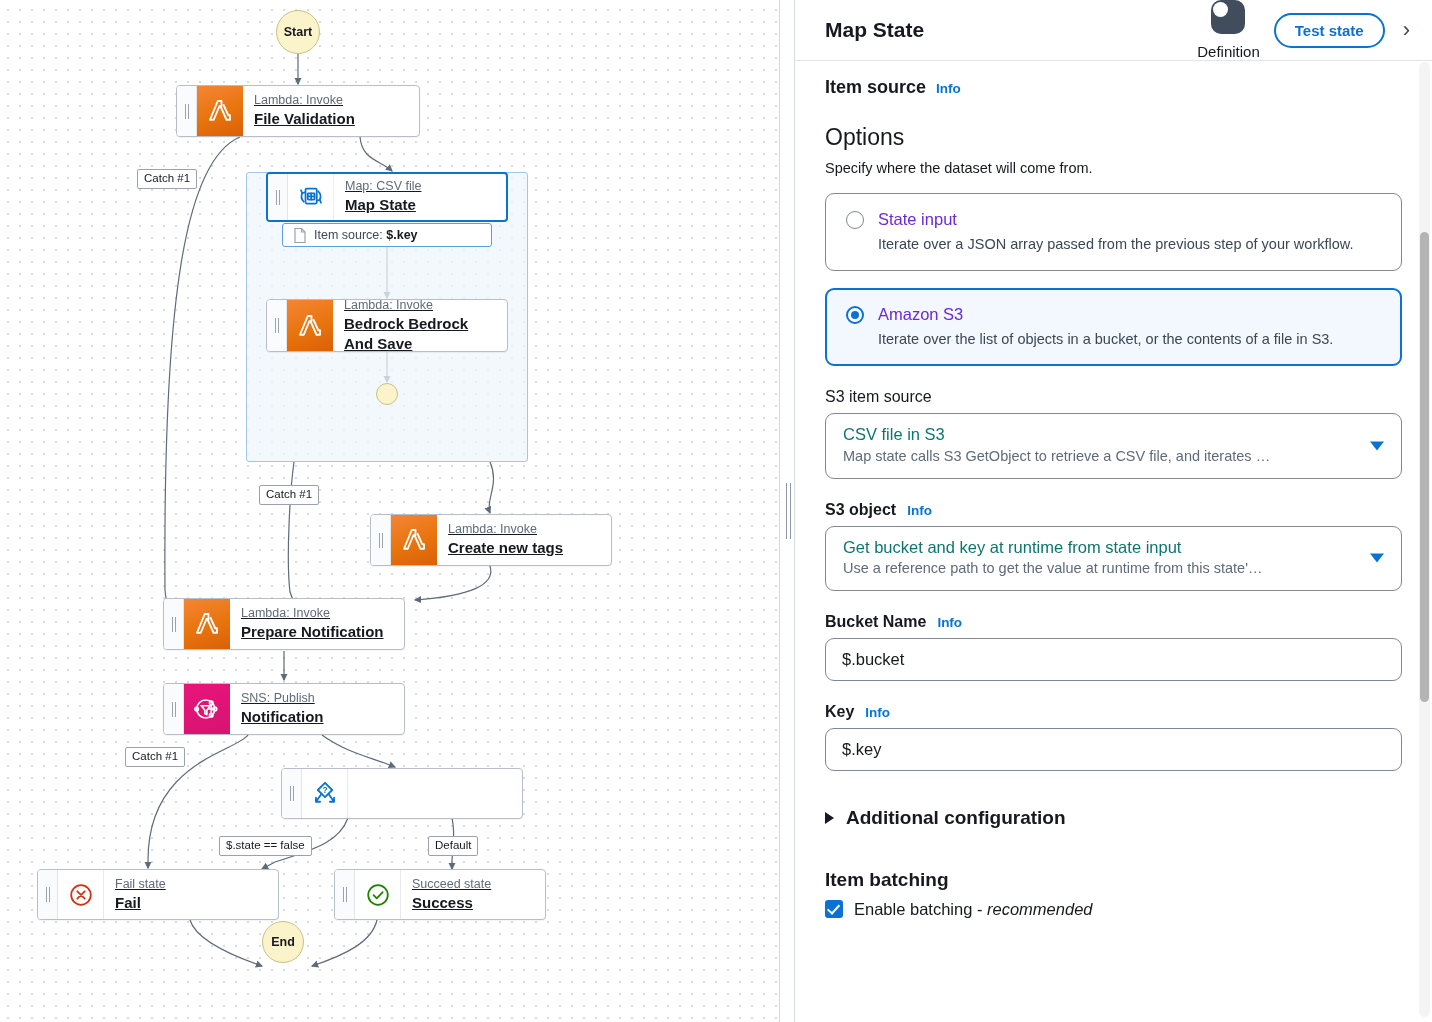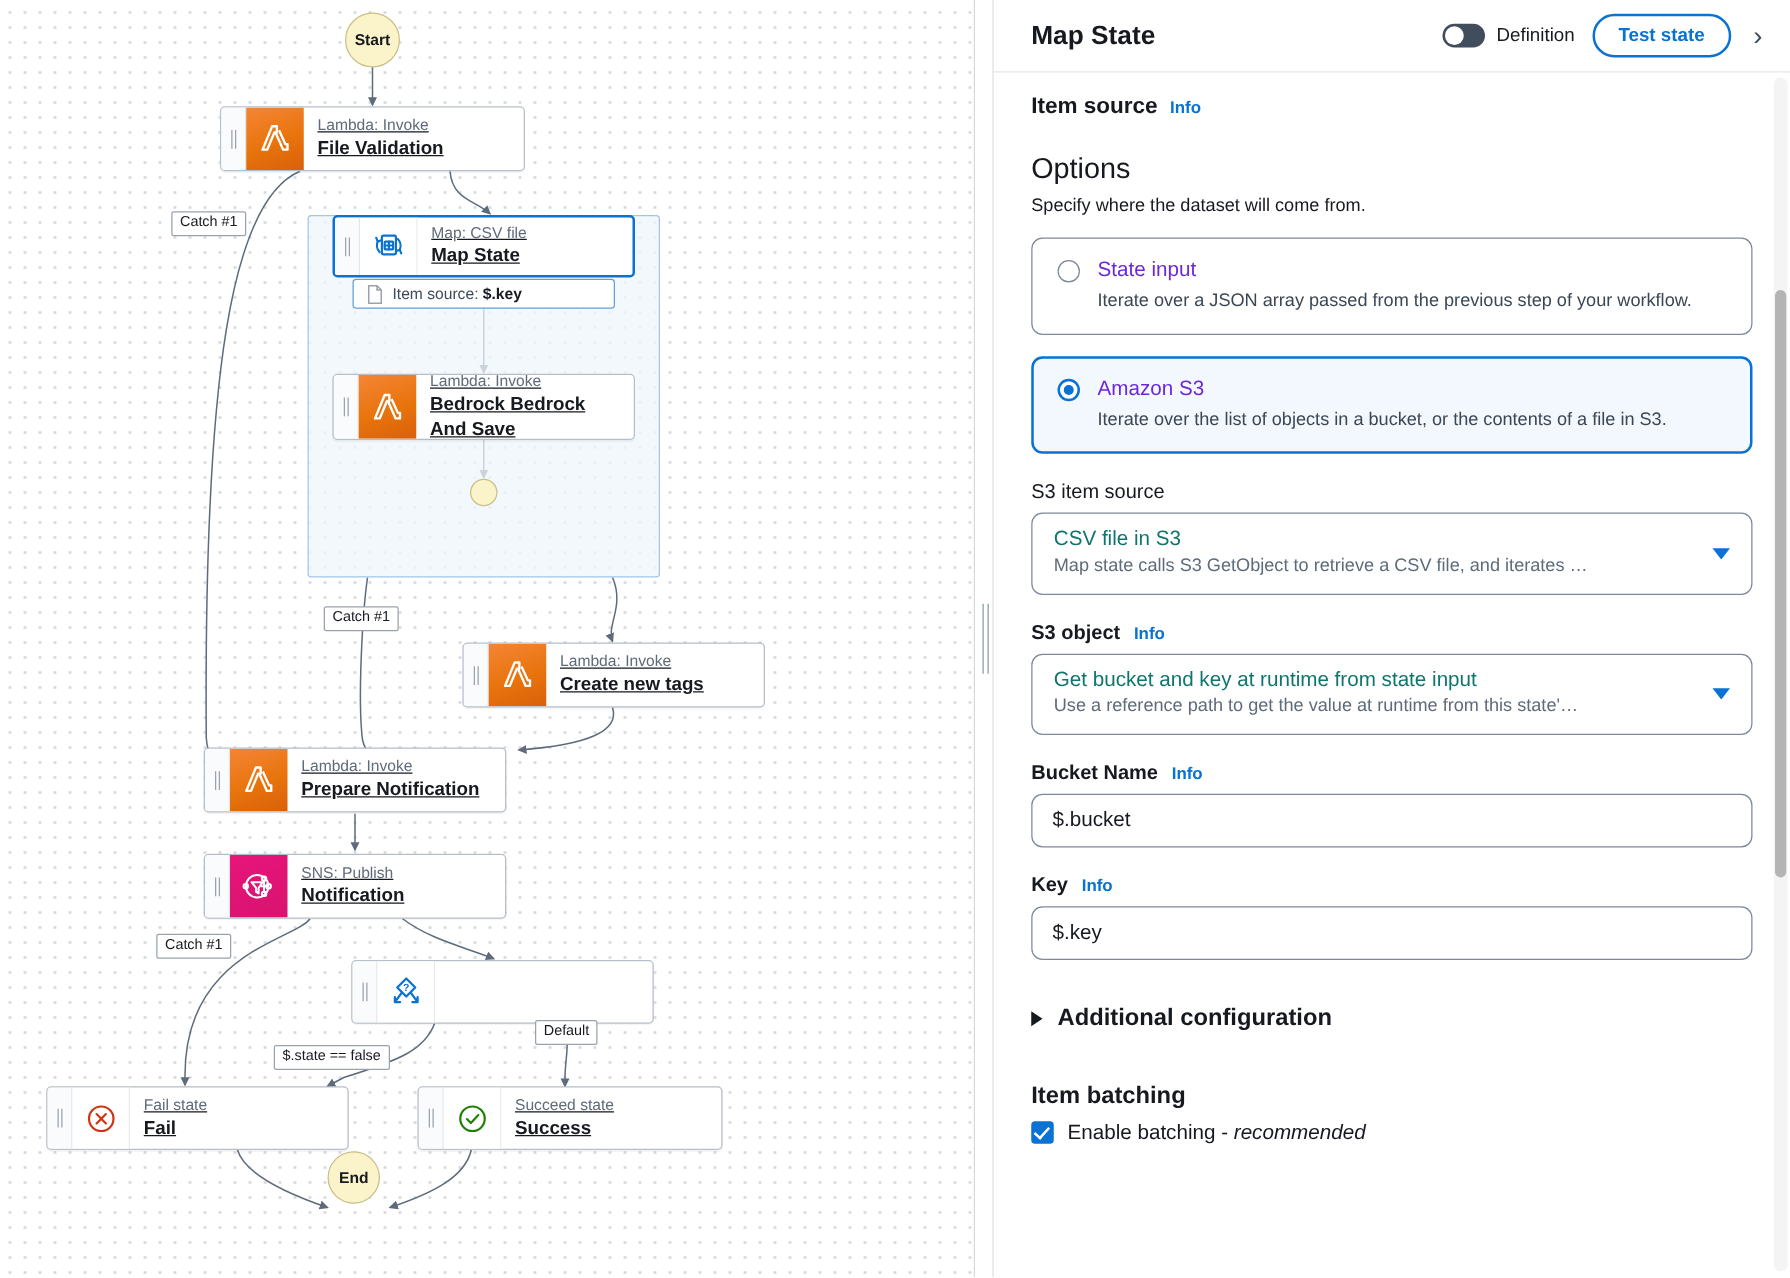--- a/index.html
+++ b/index.html
@@ -145,21 +145,21 @@
   }
   .panel-head {
     flex: 0 0 58px;
     display: flex; align-items: center;
     padding: 0 18px 0 30px;
     gap: 14px;
     border-bottom: 1px solid #e3e6e8;
     background: #ffffff;
   }
   .panel-title { font-size: 21px; font-weight: 700; color: #16191f; margin-right: auto; }
-  .toggle-wrap { display: flex; align-items: center; gap: 9px; }
+  .toggle-wrap { display: flex; align-items: center; gap: 9px; flex-direction: column; }
   .toggle {
     width: 34px; height: 19px; border-radius: 10px;
     background: #414d5c; position: relative; flex: 0 0 34px;
   }
   .toggle::after {
     content: ""; position: absolute; top: 2px; left: 2px;
     width: 15px; height: 15px; border-radius: 50%; background: #ffffff;
   }
   .toggle-label { font-size: 15px; color: #16191f; }
   .btn-test {
@@ -462,21 +462,21 @@
           <circle cx="12" cy="12" r="8.4"></circle>
           <path d="M8.8 8.8 L15.2 15.2 M15.2 8.8 L8.8 15.2"></path>
         </svg>
       </div>
       <div class="labels">
         <div class="sub">Fail state</div>
         <div class="ttl">Fail</div>
       </div>
     </div>
 
-    <div class="node" style="left:334px; top:869px; width:244px; height:51px;">
+    <div class="node" style="left:334px; top:869px; width:212px; height:51px;">
       <div class="grip">
           <i></i>
         </div>
       <div class="ico plain">
         <svg width="28" height="28" viewBox="0 0 24 24" fill="none" stroke="#1d8102" stroke-width="1.5" stroke-linecap="round" stroke-linejoin="round">
           <circle cx="12" cy="12" r="8.4"></circle>
           <path d="M8.2 12.2 L10.9 14.9 L16 9.5"></path>
         </svg>
       </div>
       <div class="labels">
@@ -486,21 +486,21 @@
     </div>
 
     <div class="term" style="left:262px; top:921px; width:42px; height:42px;">
       <span>End</span>
     </div>
 
     <div class="elabel" style="left:137px; top:169px;">Catch #1</div>
     <div class="elabel" style="left:259px; top:485px;">Catch #1</div>
     <div class="elabel" style="left:125px; top:747px;">Catch #1</div>
     <div class="elabel" style="left:219px; top:836px;">$.state == false</div>
-    <div class="elabel" style="left:428px; top:816px;">Default</div>
+    <div class="elabel" style="left:428px; top:836px;">Default</div>
   </div>
 
   <div class="splitter">
       <i></i>
     </div>
 
   <div class="panel">
 
     <div class="panel-head">
       <div class="panel-title">Map State</div>

